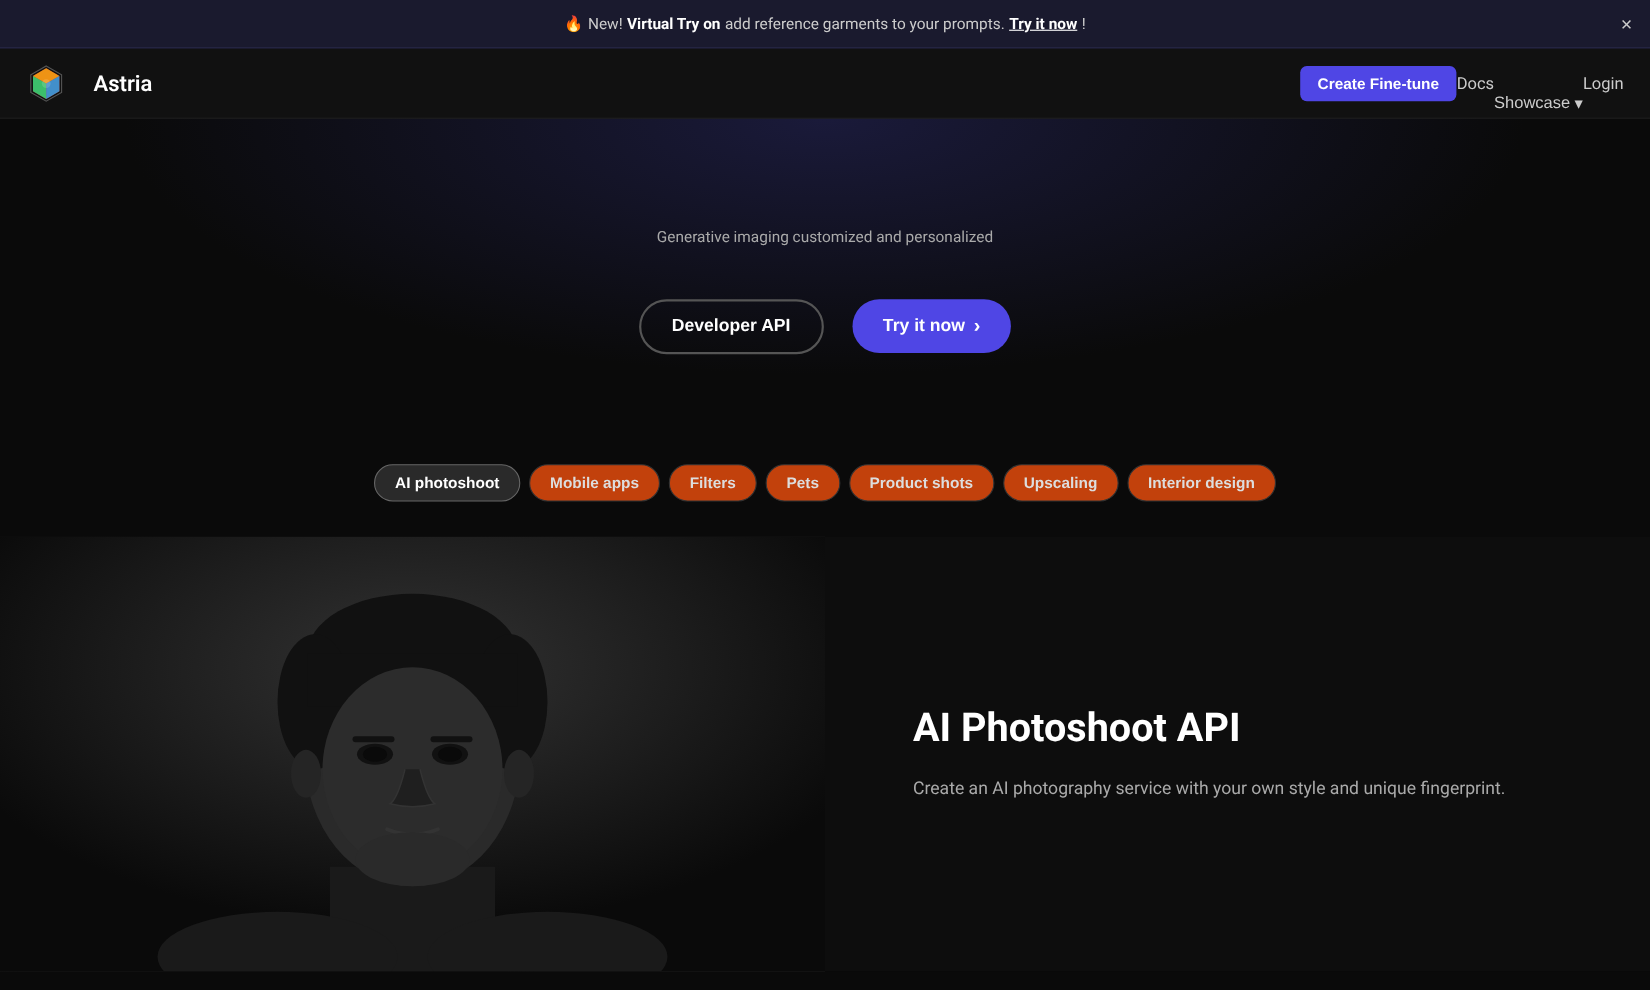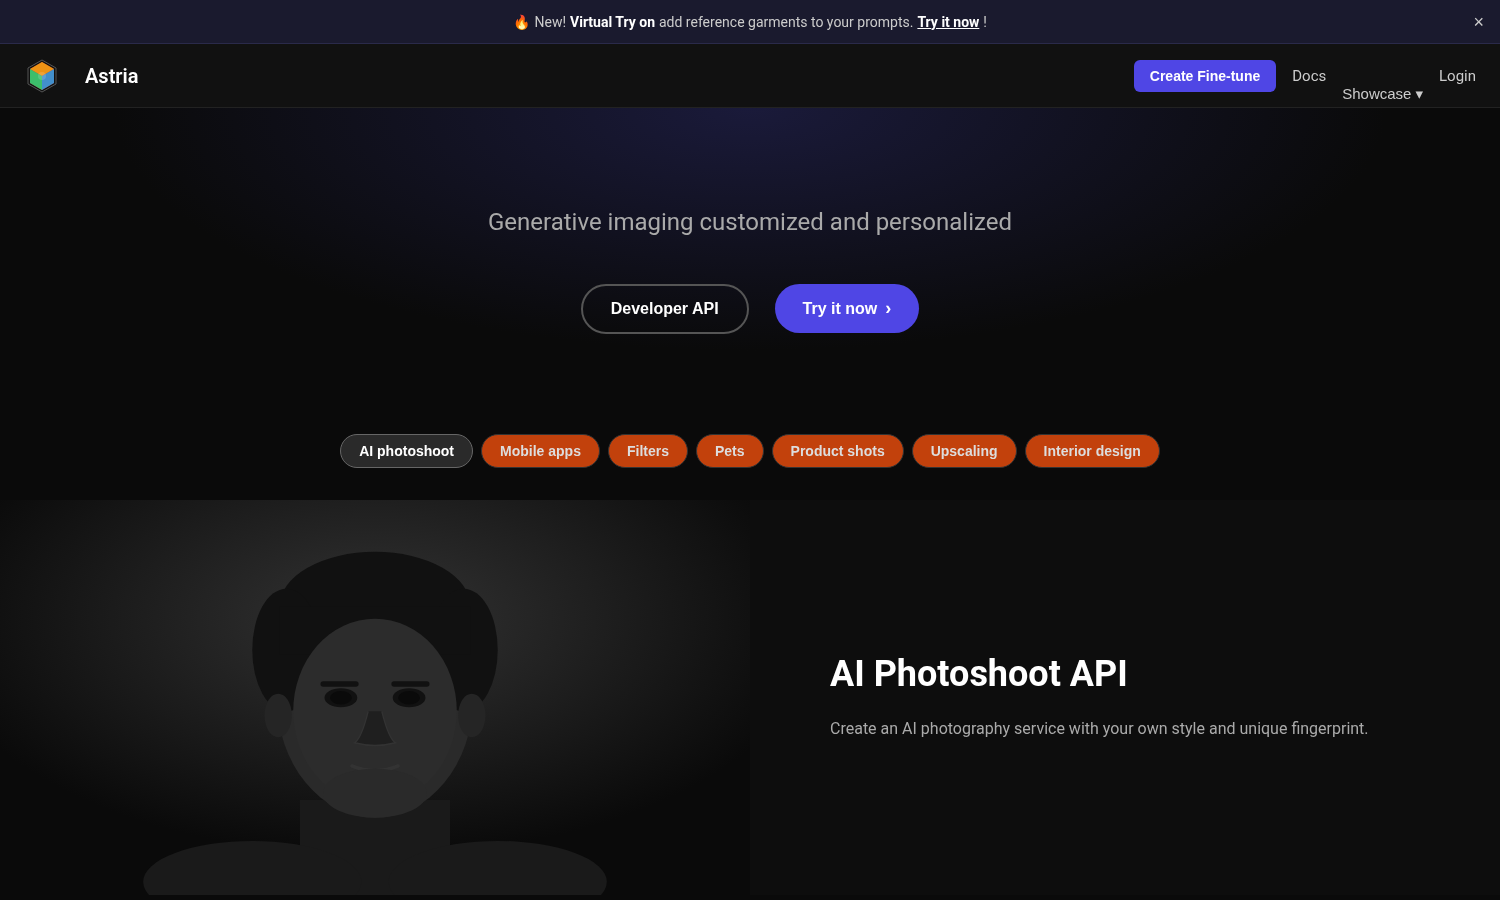--- a/index.html
+++ b/index.html
@@ -78,21 +78,21 @@
       height: 36px;
     }
     .nav-title {
       font-size: 20px;
       font-weight: 600;
       color: #fff;
     }
     .nav-right {
       display: flex;
       align-items: center;
-      gap: 16px;
+      gap: 0;
     }
     .nav-link {
       color: #ccc;
       font-size: 15px;
       cursor: pointer;
       text-decoration: none;
       background: none;
       border: none;
     }
     .nav-showcase {
@@ -125,21 +125,21 @@
     }
     .hero-title {
       font-size: 80px;
       font-weight: 800;
       color: #fff;
       line-height: 1.1;
       margin-bottom: 24px;
       letter-spacing: -1px;
     }
     .hero-subtitle {
-      font-size: 24px;
+      font-size: 14px;
       color: #aaa;
       margin-bottom: 48px;
     }
     .hero-buttons {
       display: flex;
       align-items: flex-start;
       justify-content: center;
       gap: 26px;
     }
     .btn-developer {

